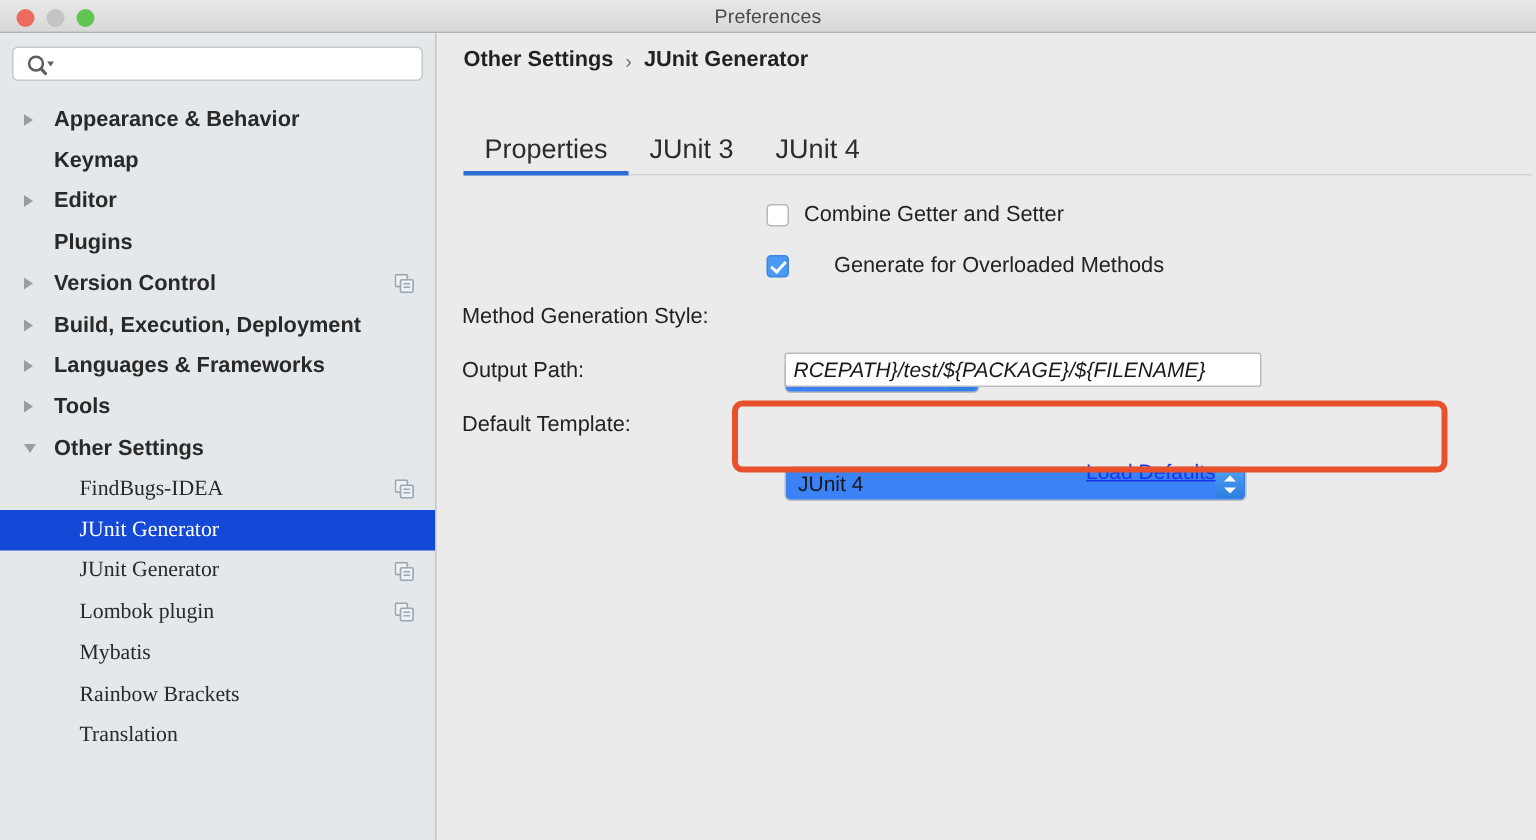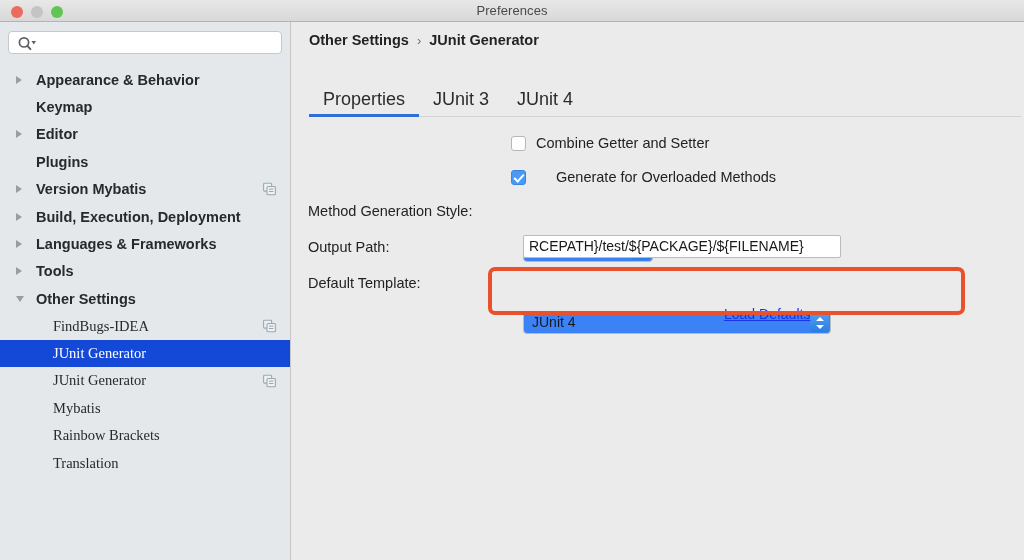--- a/index.html
+++ b/index.html
@@ -257,21 +257,21 @@
         </div>
         <div class="tree-row bold">
           <span class="twisty closed"></span>
           <span>Editor</span>
         </div>
         <div class="tree-row bold">
           <span>Plugins</span>
         </div>
         <div class="tree-row bold">
           <span class="twisty closed"></span>
-          <span>Version Mybatis</span>
+          <span>Version Control</span>
           <svg class="copy-icon" viewBox="0 0 13 13">
             <rect x="0.6" y="0.6" width="8" height="8" rx="1" fill="#eef1f3" stroke="#9aa8b3" stroke-width="1.1"></rect>
             <rect x="4" y="4" width="8.4" height="8.4" rx="1" fill="#eef1f3" stroke="#9aa8b3" stroke-width="1.1"></rect>
             <line x1="6" y1="6.6" x2="10.4" y2="6.6" stroke="#9aa8b3" stroke-width="1"></line>
             <line x1="6" y1="9" x2="10.4" y2="9" stroke="#9aa8b3" stroke-width="1"></line>
           </svg>
         </div>
         <div class="tree-row bold">
           <span class="twisty closed"></span>
           <span>Build, Execution, Deployment</span>
@@ -303,20 +303,29 @@
         <div class="tree-row child">
           <span>JUnit Generator</span>
           <svg class="copy-icon" viewBox="0 0 13 13">
             <rect x="0.6" y="0.6" width="8" height="8" rx="1" fill="#eef1f3" stroke="#9aa8b3" stroke-width="1.1"></rect>
             <rect x="4" y="4" width="8.4" height="8.4" rx="1" fill="#eef1f3" stroke="#9aa8b3" stroke-width="1.1"></rect>
             <line x1="6" y1="6.6" x2="10.4" y2="6.6" stroke="#9aa8b3" stroke-width="1"></line>
             <line x1="6" y1="9" x2="10.4" y2="9" stroke="#9aa8b3" stroke-width="1"></line>
           </svg>
         </div>
         <div class="tree-row child">
+          <span>Lombok plugin</span>
+          <svg class="copy-icon" viewBox="0 0 13 13">
+            <rect x="0.6" y="0.6" width="8" height="8" rx="1" fill="#eef1f3" stroke="#9aa8b3" stroke-width="1.1"></rect>
+            <rect x="4" y="4" width="8.4" height="8.4" rx="1" fill="#eef1f3" stroke="#9aa8b3" stroke-width="1.1"></rect>
+            <line x1="6" y1="6.6" x2="10.4" y2="6.6" stroke="#9aa8b3" stroke-width="1"></line>
+            <line x1="6" y1="9" x2="10.4" y2="9" stroke="#9aa8b3" stroke-width="1"></line>
+          </svg>
+        </div>
+        <div class="tree-row child">
           <span>Mybatis</span>
         </div>
         <div class="tree-row child">
           <span>Rainbow Brackets</span>
         </div>
         <div class="tree-row child">
           <span>Translation</span>
         </div>
       </div>
   </div>
@@ -348,21 +357,21 @@
     <div class="field-row" style="top:176px;">
       <span class="field-label">Method Generation Style:</span>
       <div class="combo" style="left:215px; top:1px; width:130px;">
         <span class="val">paramName</span>
         <span class="stepper"></span>
       </div>
     </div>
 
     <div class="field-row" style="top:212px;">
       <span class="field-label">Output Path:</span>
-      <div class="textfield" style="left:215px; top:1px; width:318px;">
+      <div class="textfield" style="left:215px; top:1px; width:318px;font-style:italic;">
         <span class="val">RCEPATH}/test/${PACKAGE}/${FILENAME}</span>
       </div>
     </div>
 
     <div class="field-row" style="top:248px;">
       <span class="field-label">Default Template:</span>
       <div class="combo" style="left:215px; top:1px; width:308px;">
         <span class="val">JUnit 4</span>
         <span class="stepper"></span>
       </div>

